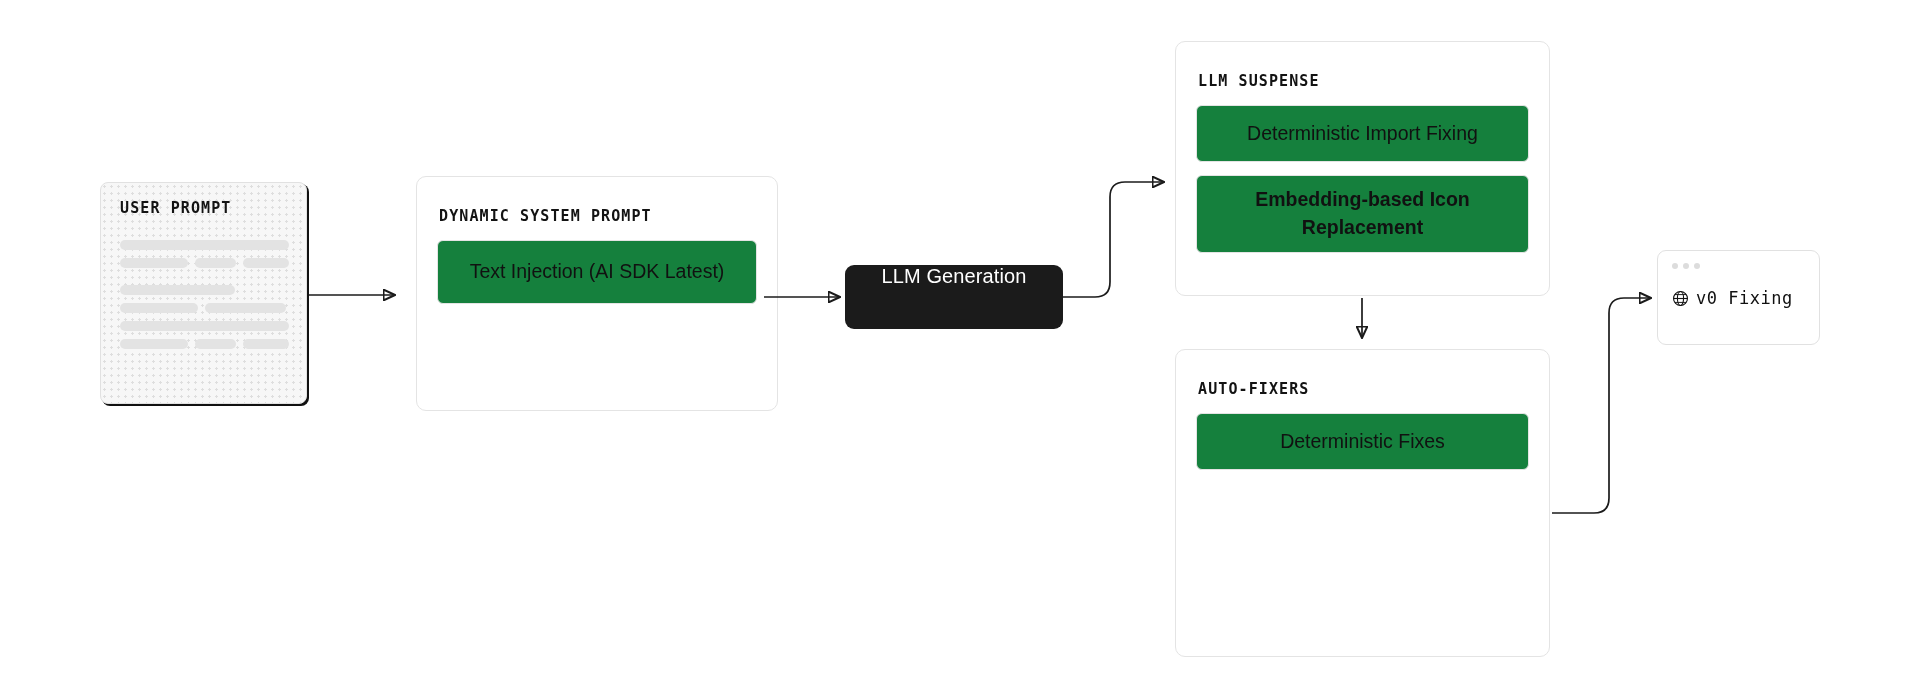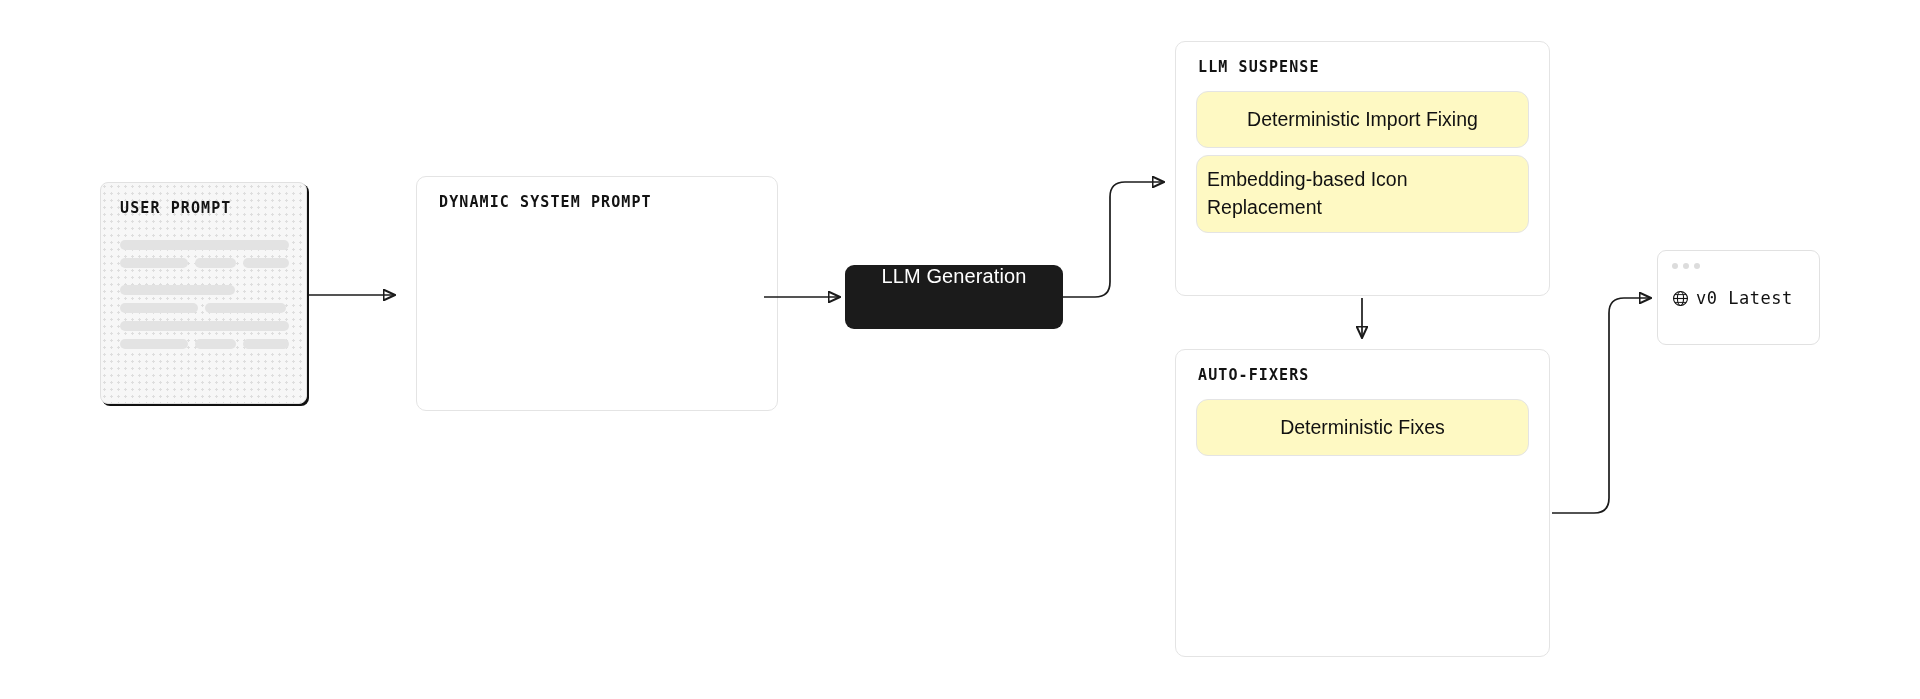--- a/index.html
+++ b/index.html
@@ -28,52 +28,53 @@
   
   .node {
     position: absolute;
     box-sizing: border-box;
     background: #ffffff;
   }
 
   .group-panel {
     border: 1px solid #e4e4e4;
     border-radius: 10px;
-    padding: 18px 20px 20px 20px;
+    padding: 32px 20px 20px 20px;
   }
 
   .group-label {
     font-family: "DejaVu Sans Mono", monospace;
     font-size: 15px;
     letter-spacing: 1.1px;
     font-weight: 700;
     color: #131313;
     margin: 0 0 16px 2px;
     line-height: 1;
     white-space: nowrap;
   }
 
   .sub-box {
     box-sizing: border-box;
     border: 1px solid #e4e4e4;
-    border-radius: 12px;
-    background: #fef9c3;
+    border-radius: 6px;
+    background: #15803d;
     display: flex;
     align-items: center;
     justify-content: center;
+    text-align: center;
     font-size: 19.5px;
     line-height: 1.42;
     color: #111111;
     padding: 6px 10px;
   }
   .sub-box.dashed {
     border-style: dashed;
     border-color: #d4d4d4;
   }
-  .sub-box + .sub-box { margin-top: 7px; }
+  .sub-box + .sub-box { margin-top: 13px; font-weight: bold; }
 
   
   #user-prompt-card {
     left: 100px;
     top: 182px;
     width: 207px;
     height: 222px;
     border: 1px solid #e1e1e1;
     border-radius: 8px;
     background-color: #f7f7f7;
@@ -192,20 +193,21 @@
     </div>
     <div class="skel-row">
       <span class="skel" style="width:41%"></span>
       <span class="skel" style="width:25%"></span>
       <span class="skel" style="width:28%"></span>
     </div>
   </div>
 
   <div class="node group-panel" id="dynamic-system-prompt" style="left:416px; top:176px; width:362px; height:235px;">
     <div class="group-label">DYNAMIC SYSTEM PROMPT</div>
+    <div class="sub-box" style="height:64px;">Text Injection (AI SDK Latest)</div>
   </div>
 
   <div class="node" id="llm-generation">
     <span>LLM Generation</span>
   </div>
 
   <div class="node group-panel" id="llm-suspense" style="left:1175px; top:41px; width:375px; height:255px;">
     <div class="group-label">LLM SUSPENSE</div>
     <div class="sub-box" style="height:57px;">Deterministic Import Fixing</div>
     <div class="sub-box" style="height:78px;">Embedding-based Icon Replacement</div>
@@ -223,21 +225,21 @@
       <i></i>
     </div>
     <div class="preview-line">
       <svg class="globe" width="17" height="17" viewBox="0 0 20 20">
         <circle cx="10" cy="10" r="8.2" fill="none" stroke="#111" stroke-width="1.3"></circle>
         <ellipse cx="10" cy="10" rx="3.6" ry="8.2" fill="none" stroke="#111" stroke-width="1.3"></ellipse>
         <line x1="1.8" y1="10" x2="18.2" y2="10" stroke="#111" stroke-width="1.3"></line>
         <line x1="3.1" y1="5.4" x2="16.9" y2="5.4" stroke="#111" stroke-width="1.1"></line>
         <line x1="3.1" y1="14.6" x2="16.9" y2="14.6" stroke="#111" stroke-width="1.1"></line>
       </svg>
-      <span>v0 Latest</span>
+      <span>v0 Fixing</span>
     </div>
   </div>
 
   <svg id="wires">
     <defs>
       <marker id="arrow" viewBox="0 0 10 10" refX="8.6" refY="5" markerWidth="7.2" markerHeight="7.2" orient="auto-start-reverse">
         <path d="M 0 0.6 L 9.4 5 L 0 9.4 z" fill="#1b1b1b" stroke="none"></path>
       </marker>
     </defs>
 

